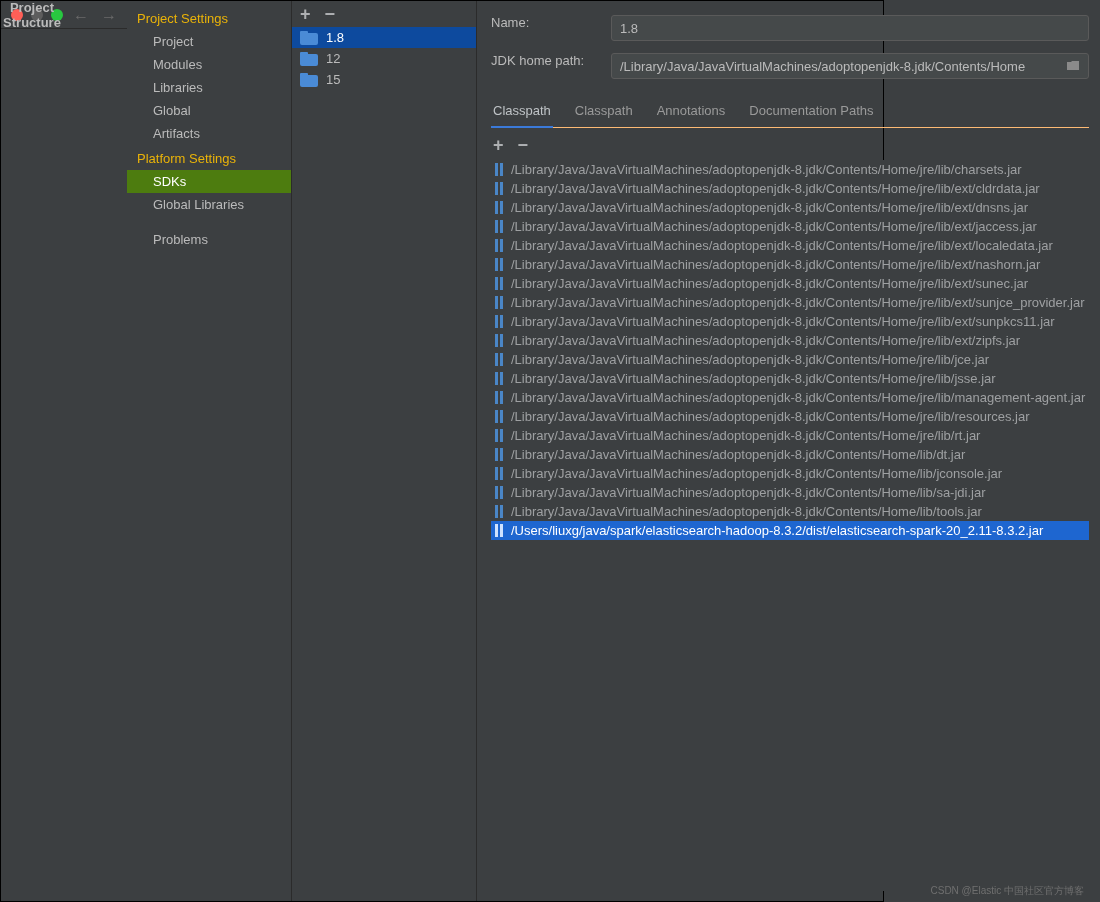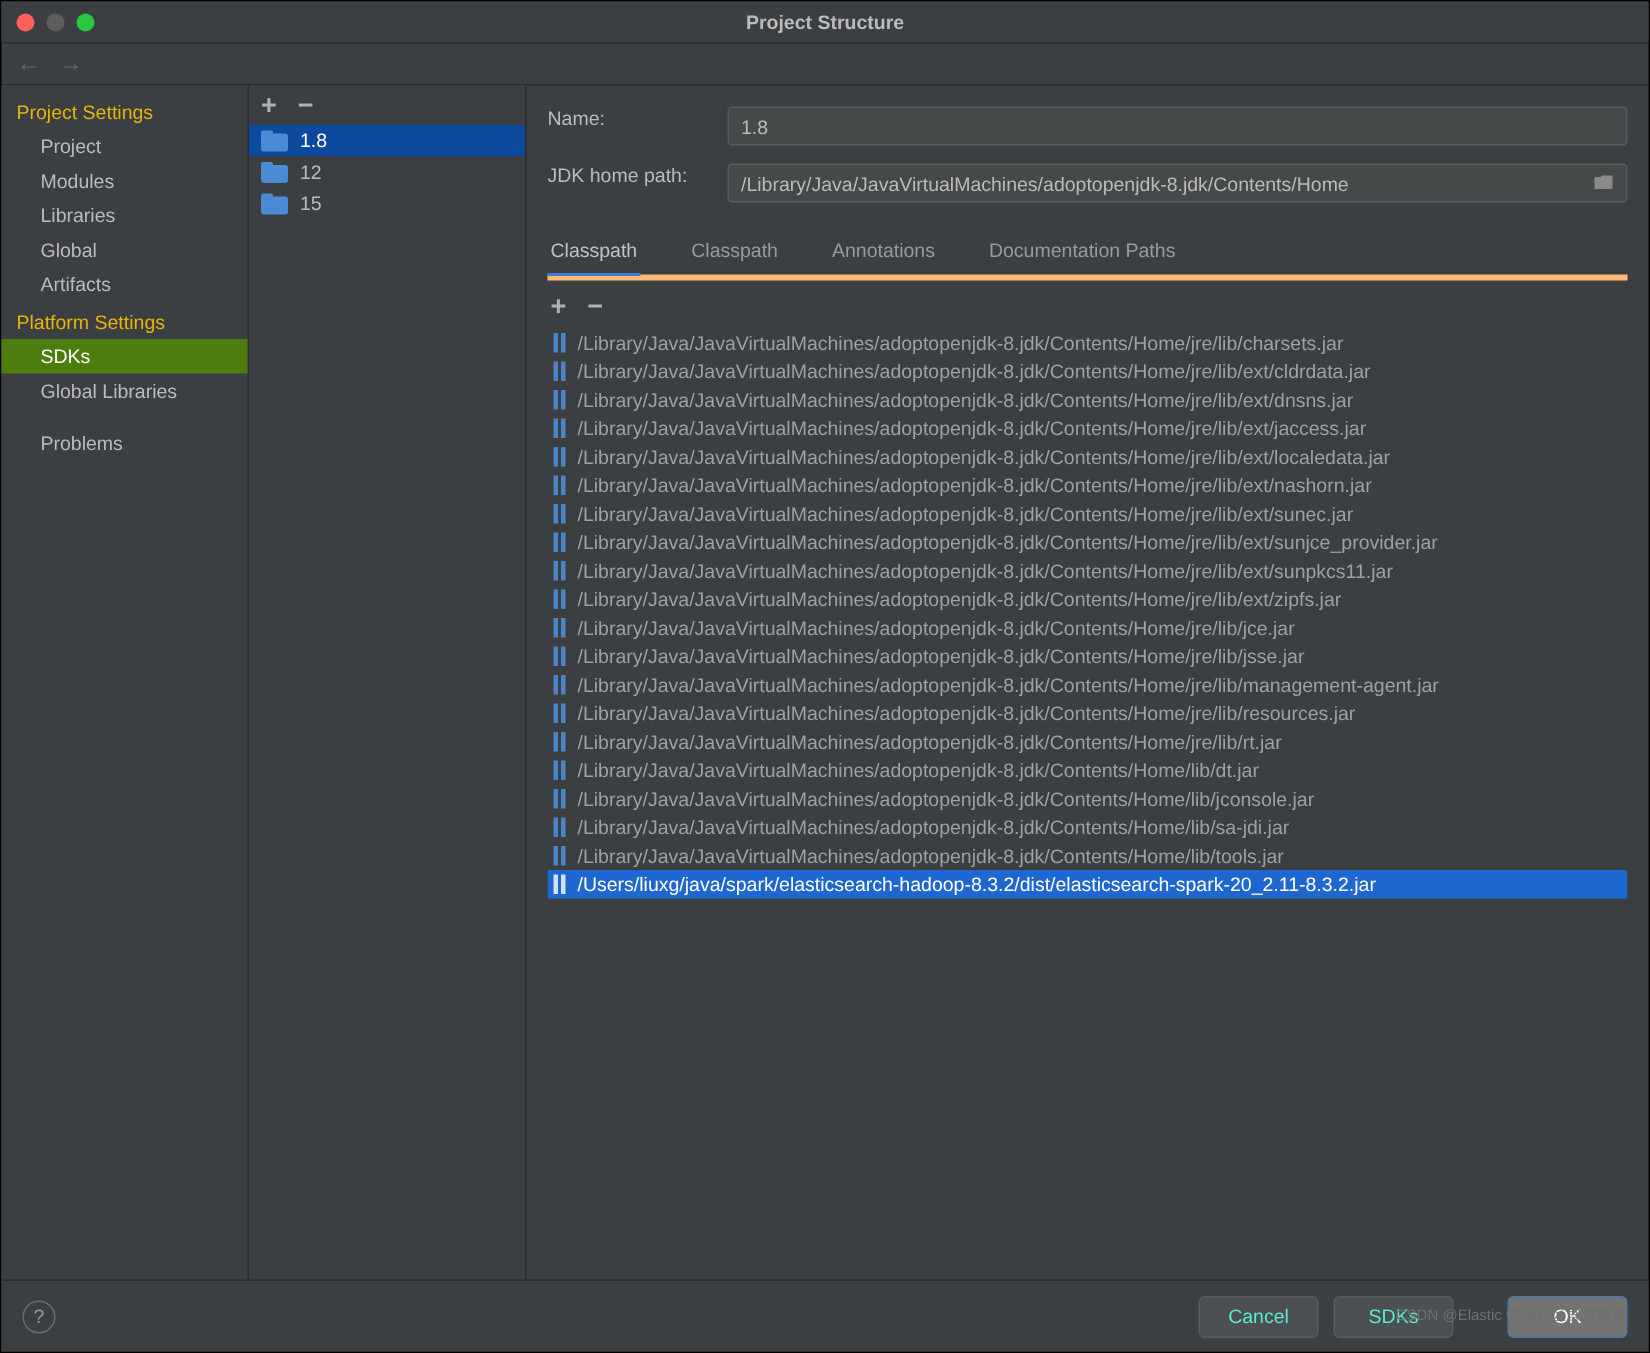--- a/index.html
+++ b/index.html
@@ -4,21 +4,21 @@
 <style>
   * { box-sizing: border-box; margin: 0; padding: 0; }
   html, body { width: 1100px; height: 902px; overflow: hidden; }
   body {
     font-family: -apple-system, "Helvetica Neue", Arial, sans-serif;
     font-size: 13px;
     color: #bbbbbb;
     background: #3c3f41;
   }
 
-  .window { width: 1100px; height: 902px; display: flex; flex-direction: column; background:#3c3f41; border:1px solid #000; }
+  .window { width: 884px; height: 902px; display: flex; flex-direction: row; background:#3c3f41; border:1px solid #000; }
 
   
   .titlebar {
     height: 28px;
     background: #3c3f41;
     display: flex; align-items: center;
     border-bottom: 1px solid #2b2b2b;
     position: relative;
   }
   .traffic { display:flex; gap:8px; padding-left:10px; }
@@ -80,21 +80,21 @@
   .row { display:flex; align-items:flex-start; gap:10px; margin-bottom:12px; }
   .row label { width:110px; color:#bbbbbb; }
   .row.jdk label { width:110px; }
   .textfield {
     flex:1; background:#45494a; border:1px solid #5a5a5a; color:#bbbbbb;
     height:26px; padding:0 8px; border-radius:3px; display:flex; align-items:center;
     font-size:13px;
   }
   .textfield .browse { margin-left:auto; color:#8a8a8a; }
 
-  .tabs { display:flex; gap:32px; border-bottom:4px solid #fdba74; margin-top:6px;}
+  .tabs { display:flex; gap:20px; border-bottom:1px solid #fdba74; margin-top:6px;}
   .tab { padding:6px 2px 8px 2px; color:#9a9a9a; font-size:13px; }
   .tab.active { color:#bfc3c6; border-bottom:2px solid #3b7ad9; margin-bottom:-1px;}
 
   .cp-toolbar { display:flex; gap:14px; padding:8px 0 6px 2px; color:#aeb0b2; font-size:18px;}
   .cp-toolbar .btn { font-weight:bold; line-height:1;}
 
   .cp-list { flex:1; overflow:auto; background:#3c3f41; }
   .cp-row {
     display:flex; align-items:center; gap:6px; padding:2px 4px; white-space:nowrap;
     color:#9ea0a2; font-size:13px;
@@ -116,21 +116,21 @@
     display:flex; align-items:center; justify-content:center; color:#9a9a9a; font-size:13px;
   }
   .spacer { flex:1; }
   .btnf {
     min-width:80px; height:28px; padding:0 16px; border-radius:4px;
     background:#4c5052; color:#5eead4; border:1px solid #5a5a5a;
     display:flex; align-items:center; justify-content:center; font-size:13px;
     position:relative;
   }
   .btnf.primary { background:#737373; border-color:#4d79a8; color:#ffffff;margin-left:26px; }
-  .watermark { position:absolute; right:16px; bottom:18px; font-size:10px; color:#6f6f6f; pointer-events:none;}
+  .watermark { position:absolute; right:16px; bottom:4px; font-size:10px; color:#6f6f6f; pointer-events:none;}
 </style>
 </head>
 <body>
 
 <div class="window">
 
   <div class="titlebar">
     <div class="traffic">
       <span class="tl-close"></span>
       <span class="tl-min"></span>

